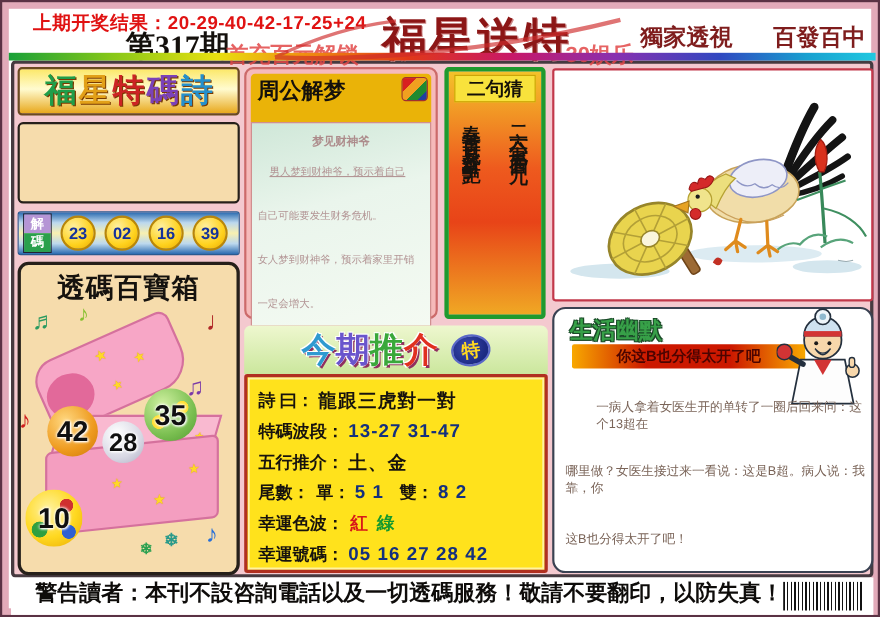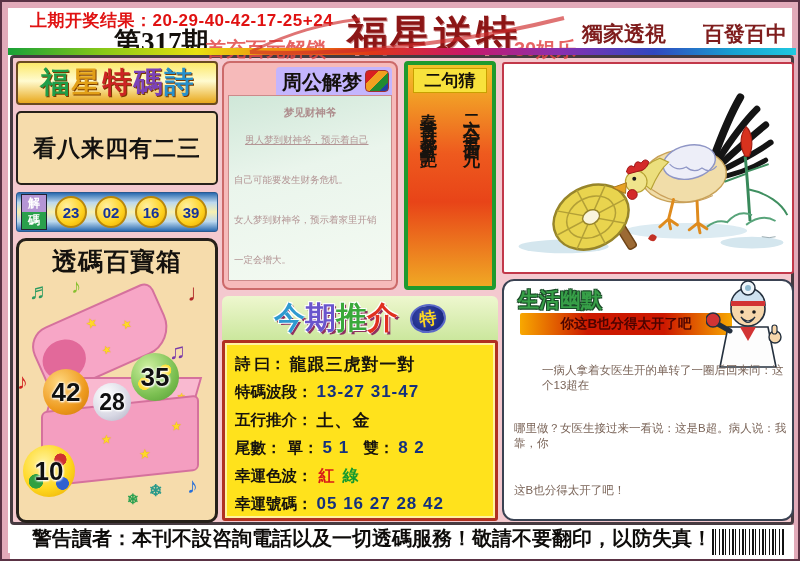--- a/index.html
+++ b/index.html
@@ -61,21 +61,21 @@
      radial-gradient(circle at 72% 36%,#ffe030 0 12%,transparent 13%),
      radial-gradient(circle at 35% 30%,#cff0a0,#7cc052 60%,#4f9a30);}
   .ball-10{left:4px;top:168px;width:52px;height:52px;background:
      radial-gradient(circle at 25% 70%,#30a040 0 13%,transparent 14%),
      radial-gradient(circle at 72% 28%,#d03030 0 11%,transparent 12%),
      radial-gradient(circle at 76% 74%,#3060d0 0 11%,transparent 12%),
      radial-gradient(circle at 40% 35%,#fff3a0,#ffd820 55%,#e8a800);}
 
   
   .dream-box{position:absolute;left:220px;top:59px;width:176px;height:229px;background:#f6baba;border:2px solid #cc6a6a;border-radius:8px;box-sizing:border-box;padding:4px;}
-  .dream-head{position:relative;height:28px;background:#c4b5fd;border-radius:4px 4px 0 0;margin-left:48px;}
+  .dream-head{position:relative;height:44px;background:#eab308;border-radius:4px 4px 0 0;}
   .dream-title{position:absolute;left:6px;top:2px;font:bold 20px "Liberation Serif",serif;color:#14100c;}
   .seal-icon{position:absolute;right:3px;top:3px;width:22px;height:20px;border:1px solid #a03030;border-radius:4px;
     background:linear-gradient(135deg,#d82020 0 30%,#f0a020 30% 55%,#208a30 55% 80%,#2040a0 80%);}
   .dream-body{position:relative;height:186px;background:linear-gradient(165deg,#cfe7d8,#eaf5ec 40%,#f4faf2);border:1px solid #cc8a8a;box-sizing:border-box;}
   .dream-sub{position:absolute;left:0;top:10px;width:100%;text-align:center;font:bold 10.5px "Liberation Sans",sans-serif;color:#ad8c8c;}
   .dream-line{position:absolute;font:9.5px "Liberation Sans",sans-serif;color:#b39595;}
   .dl1{left:16px;top:38px;text-decoration:underline;} .dl2{left:5px;top:78px;} .dl3{left:5px;top:118px;} .dl4{left:5px;top:158px;}
 
   
   .two-box{position:absolute;left:402px;top:59px;width:92px;height:229px;border:4px solid #1f9a2e;border-radius:4px;box-sizing:border-box;
@@ -146,21 +146,20 @@
   <div class="main-area"></div>
 
   <div class="st-title">
     <span>福</span>
     <span>星</span>
     <span>特</span>
     <span>碼</span>
     <span>詩</span>
   </div>
   <div class="poem-box">
-    <div>看八来四有二三</div>
   </div>
 
   <div class="decode-bar">
     <div class="decode-label">
       <b class="dl-top">解</b>
       <b class="dl-bot">碼</b>
     </div>
     <div class="decode-circle">23</div>
     <div class="decode-circle">02</div>
     <div class="decode-circle">16</div>

